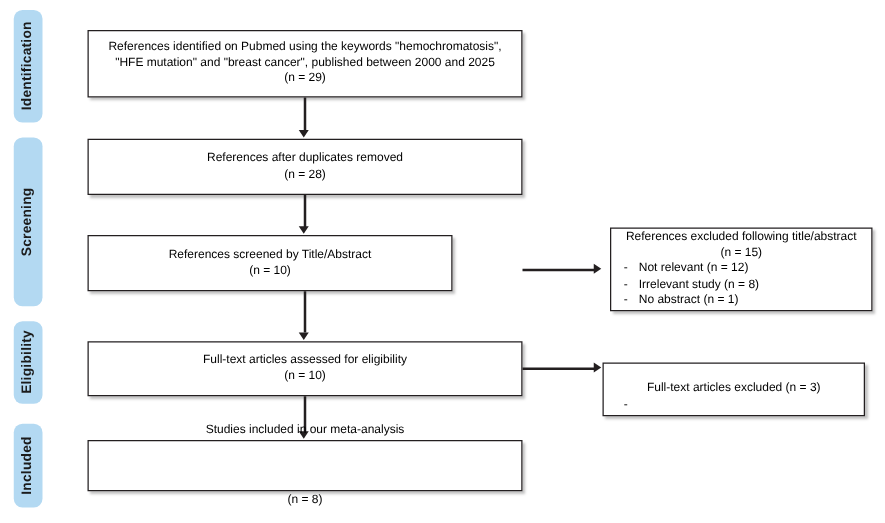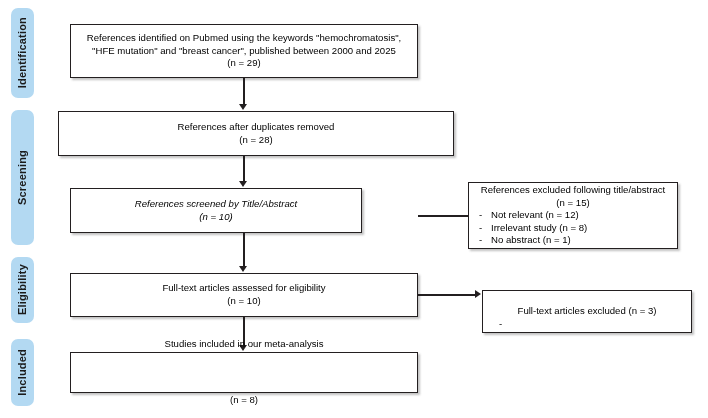--- a/index.html
+++ b/index.html
@@ -126,37 +126,37 @@
 
   <div class="flow-box" style="left:70px; top:24px; width:348px; height:54px;">
     <div class="line">References identified on Pubmed using the keywords "hemochromatosis",</div>
     <div class="line">"HFE mutation" and "breast cancer", published between 2000 and 2025</div>
     <div class="line">(n = 29)</div>
   </div>
 
   <div class="vline" style="left:243px; top:78px; height:27px;"></div>
   <div class="arrow-down" style="left:239px; top:104px;"></div>
 
-  <div class="flow-box" style="left:58px; top:111px; width:396px; height:45px;">
+  <div class="flow-box" style="left:70px; top:111px; width:348px; height:45px;">
     <div class="line">References after duplicates removed</div>
     <div class="line">(n = 28)</div>
   </div>
 
   <div class="vline" style="left:243px; top:156px; height:26px;"></div>
   <div class="arrow-down" style="left:239px; top:181px;"></div>
 
-  <div class="flow-box" style="left:70px; top:188px; width:292px; height:45px;font-style:italic;">
+  <div class="flow-box" style="left:70px; top:188px; width:292px; height:45px;">
     <div class="line">References screened by Title/Abstract</div>
     <div class="line">(n = 10)</div>
   </div>
 
   <div class="hline" style="left:418px; top:215px; width:58px;"></div>
   <div class="arrow-right" style="left:475px; top:211px;"></div>
 
-  <div class="flow-box left-align-list" style="left:468px; top:182px; width:210px; height:67px;">
+  <div class="flow-box left-align-list" style="left:488px; top:182px; width:210px; height:67px;">
     <div class="line center">References excluded following title/abstract</div>
     <div class="line center">(n = 15)</div>
     <div class="line bullet">
       <span class="dash">-</span>
       <span>Not relevant (n = 12)</span>
     </div>
     <div class="line bullet">
       <span class="dash">-</span>
       <span>Irrelevant study (n = 8)</span>
     </div>

